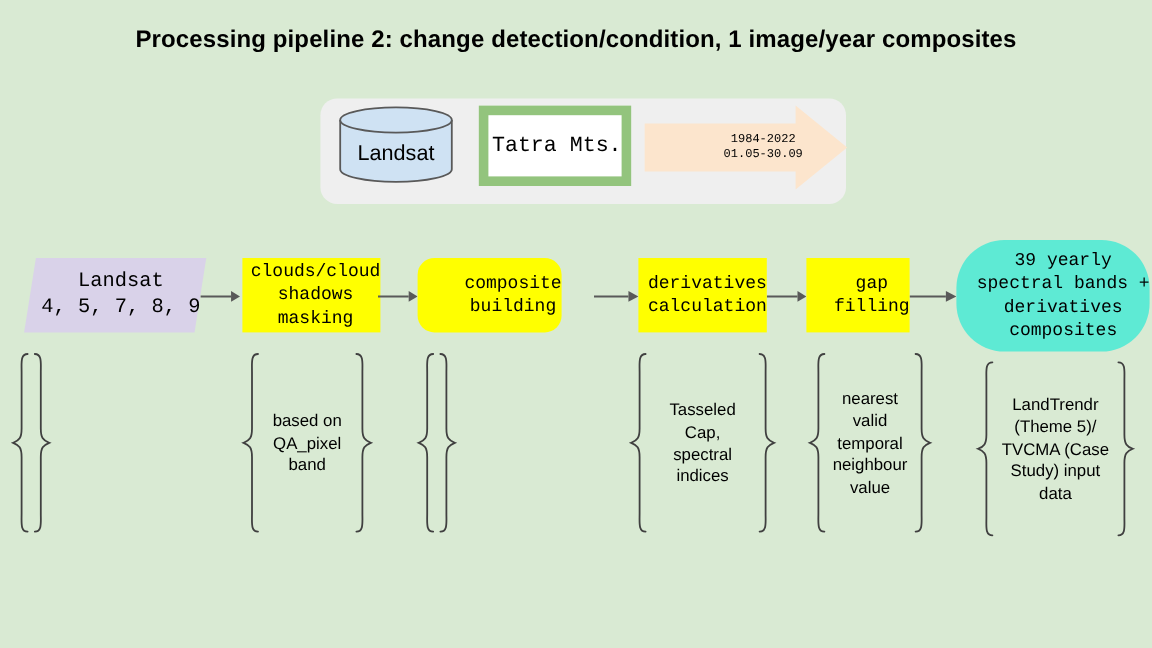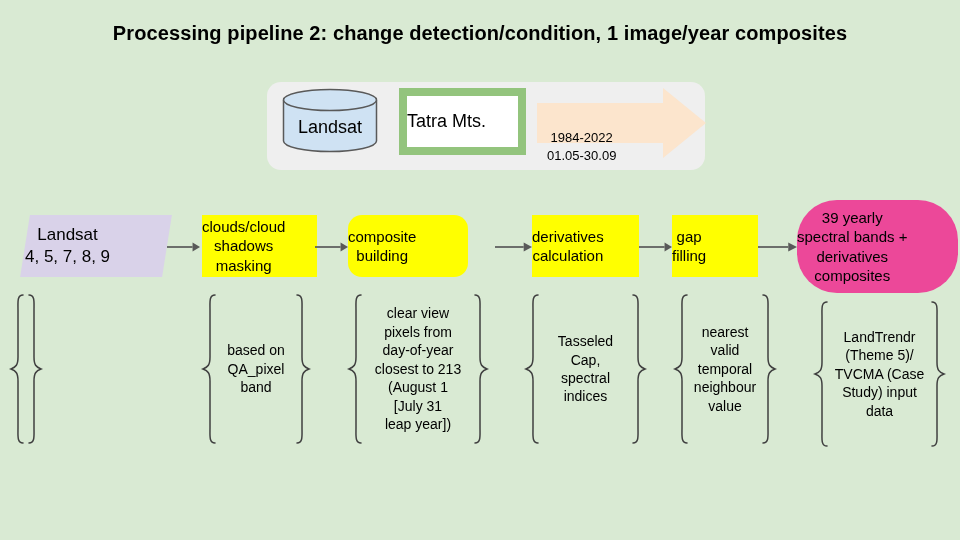--- a/index.html
+++ b/index.html
@@ -2,52 +2,52 @@
 <html><head>
 <meta charset="utf-8">
 <style>
   html,body { margin:0; padding:0; background:#d9ead3; }
   #slide {
     position:relative; width:960px; height:540px; overflow:hidden;
     background:#d9ead3; color:#000;
     font-family:"Liberation Sans", sans-serif;
   }
   .abs { position:absolute; }
-  .center { display:flex; align-items:center; justify-content:flex-start; text-align:center; }
+  .center { display:flex; align-items:center; justify-content:flex-end; text-align:center;font-family:Liberation Mono, monospace; }
   .pre { white-space:pre-line; }
 
   
   .title { top:22px; left:0; width:960px; text-align:center;
            font-size:20px; font-weight:bold; letter-spacing:0.1px; }
 
   
   .panel { left:267px; top:82px; width:438px; height:88px;
            background:#efefef; border-radius:14px; }
   .cyl-svg { left:282px; top:88px; width:96px; height:66px; }
   .cyl-label { left:282px; top:117px; width:96px; font-size:18px; text-align:center; }
   .tatra { left:399px; top:88px; width:127px; height:67px;
            background:#ffffff; border:8px solid #93c47d; box-sizing:border-box;
            font-size:18px; }
   .period-arrow-svg { left:537px; top:87px; width:170px; height:72px; }
   .period-text { left:547px; top:101px; width:122px; height:44px;
-                 font-size:13px; line-height:1.35;margin-top:24px; }
+                 font-size:10px; line-height:1.35; }
 
   
   .input-shape { left:25px; top:215px; width:142px; height:62px;
                  background:#d9d2e9; transform:skewX(-9deg); }
   .input-label { left:25px; top:215px; width:142px; height:62px;
                  font-size:17px; line-height:1.3; }
   .step { top:215px; height:62px; background:#ffff00;
           font-size:15px; line-height:1.3; }
   .step1 { left:202px; width:115px; }
   .step2 { left:348px; width:120px;border-radius:14px; }
   .step3 { left:532px; width:107px; }
   .step4 { left:672px; width:86px; }
   .output { left:797px; top:200px; width:161px; height:93px;
-            background:#ec4899; border-radius:40px;
+            background:#5eead4; border-radius:40px;
             font-size:15px; line-height:1.3; }
   .conn { top:241px; height:12px; }
   .c1 { left:167px; width:33px; } .c2 { left:315px; width:33px; }
   .c3 { left:495px; width:37px; } .c4 { left:639px; width:33px; }
   .c5 { left:758px; width:39px; }
   .conn svg { display:block; width:100%; height:100%; }
 
   
   .note { top:293px; height:152px; display:flex; align-items:stretch; }
   .n1 { left:8px;   width:172px; }
@@ -161,27 +161,20 @@
 band</div>
     <svg class="brace right" viewBox="0 0 18 152" preserveAspectRatio="none">
         <path d="M15 2 C9 2 10 9 10 17 L10 64 C10 72 8 74 3 76 C8 78 10 80 10 88 L10 135 C10 143 9 150 15 150" fill="none" stroke="#404040" stroke-width="1.5" stroke-linecap="round"></path>
       </svg>
   </div>
 
   <div class="abs note n3">
     <svg class="brace" viewBox="0 0 18 152" preserveAspectRatio="none">
         <path d="M15 2 C9 2 10 9 10 17 L10 64 C10 72 8 74 3 76 C8 78 10 80 10 88 L10 135 C10 143 9 150 15 150" fill="none" stroke="#404040" stroke-width="1.5" stroke-linecap="round"></path>
       </svg>
-    <div class="note-text pre">clear view
-pixels from
-day-of-year
-closest to 213
-(August 1
-[July 31
-leap year])</div>
     <svg class="brace right" viewBox="0 0 18 152" preserveAspectRatio="none">
         <path d="M15 2 C9 2 10 9 10 17 L10 64 C10 72 8 74 3 76 C8 78 10 80 10 88 L10 135 C10 143 9 150 15 150" fill="none" stroke="#404040" stroke-width="1.5" stroke-linecap="round"></path>
       </svg>
   </div>
 
   <div class="abs note n5">
     <svg class="brace" viewBox="0 0 18 152" preserveAspectRatio="none">
         <path d="M15 2 C9 2 10 9 10 17 L10 64 C10 72 8 74 3 76 C8 78 10 80 10 88 L10 135 C10 143 9 150 15 150" fill="none" stroke="#404040" stroke-width="1.5" stroke-linecap="round"></path>
       </svg>
     <div class="note-text pre">nearest

